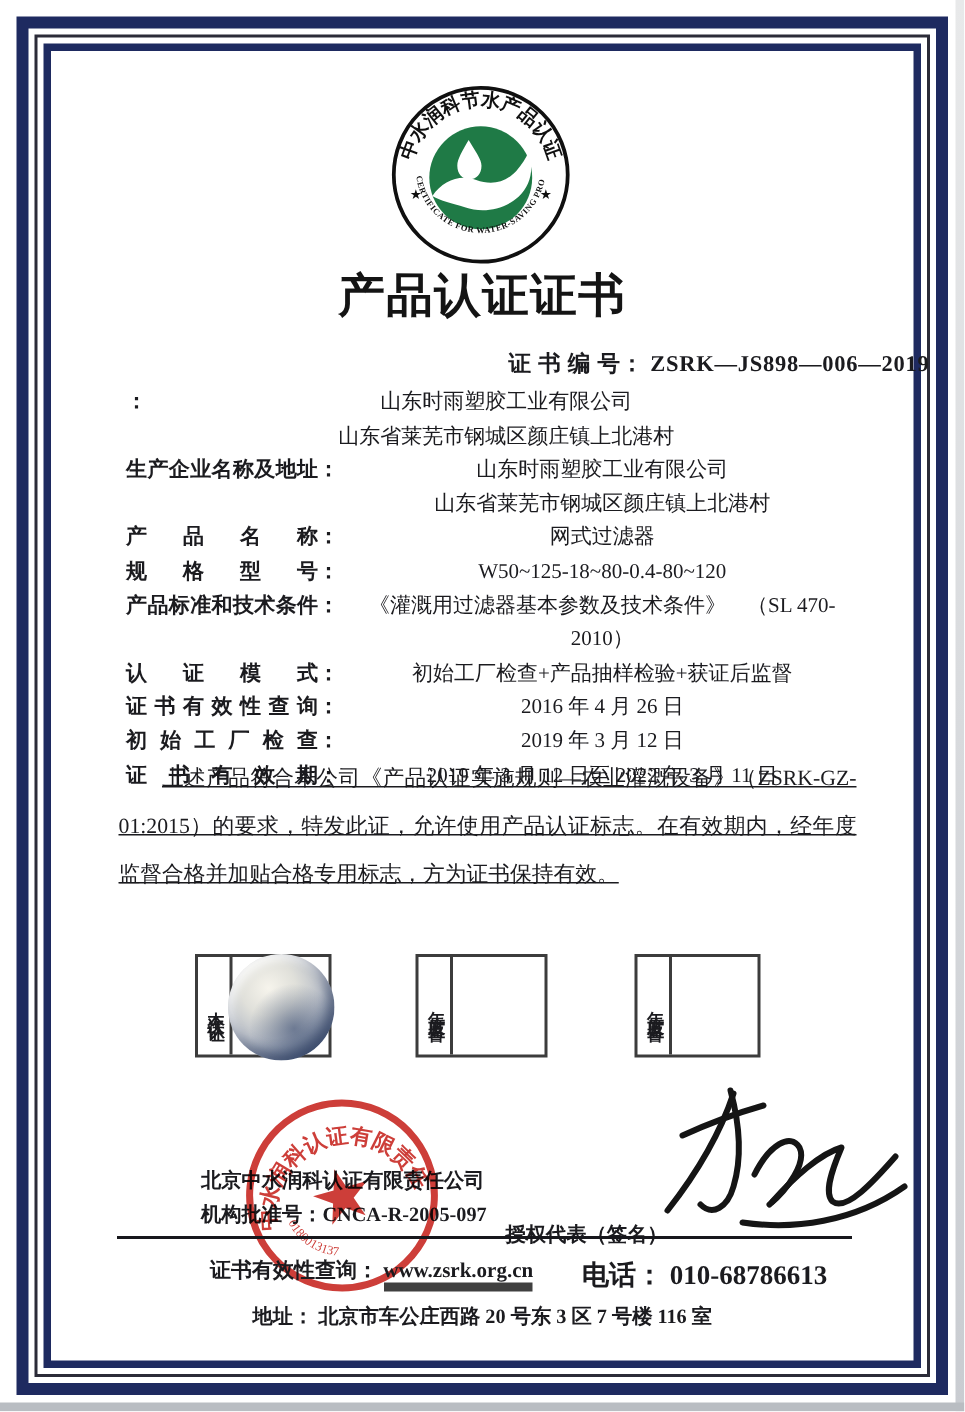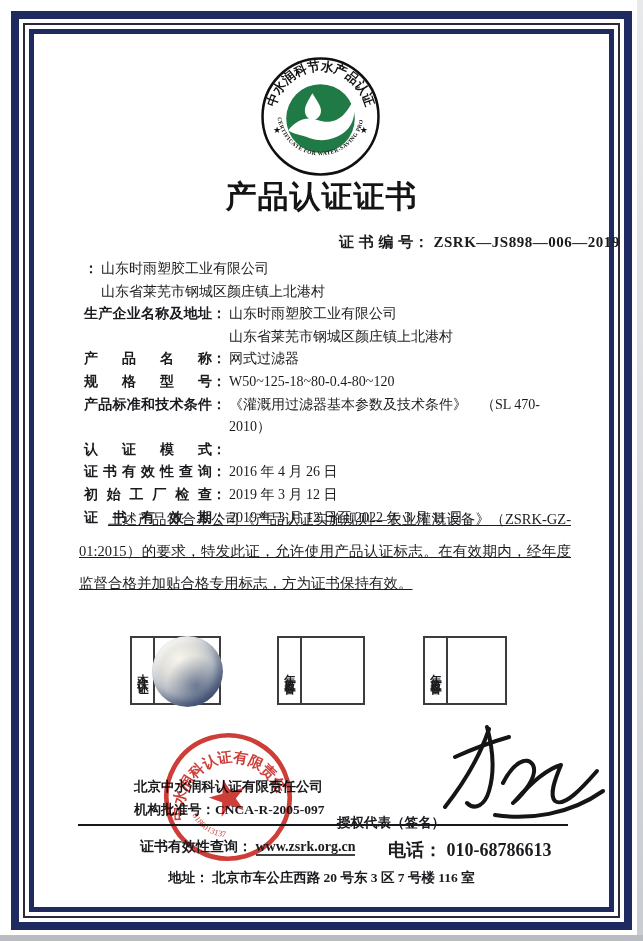--- a/index.html
+++ b/index.html
@@ -22,21 +22,21 @@
     font-family:Liberation Sans, sans-serif;font-weight:bold;
     font-size:31px;letter-spacing:1px;color:#141414;}
   
   .certno{position:absolute;left:339px;top:233px;font-size:15px;font-weight:bold;
     letter-spacing:0.5px;white-space:nowrap;}
   
   .fields{position:absolute;left:84px;top:258px;width:490px;font-size:14px;}
   .frow{display:flex;line-height:22.6px;}
   .flabel{flex:none;width:128px;font-weight:bold;text-align:justify;text-align-last:justify;}
   .fcolon{flex:none;font-weight:bold;}
-  .fvalue{flex:1;white-space:pre-line;padding-left:3px;}
+  .fvalue{flex:1;white-space:pre-line;padding-left:3px;text-align:center;}
   
   .statement{position:absolute;left:79px;top:503px;width:492px;font-size:14.5px;
     line-height:32px;text-indent:2em;text-align:justify;text-decoration:underline;}
   
   .mark-box{position:absolute;top:636px;height:69px;border:2px solid #3c3c3c;
     display:flex;background:#fff;box-sizing:border-box;}
   .mark-box .vlabel{flex:none;width:21px;border-right:2px solid #3c3c3c;
     display:flex;align-items:center;justify-content:center;
     writing-mode:vertical-rl;text-orientation:upright;
     font-size:11.5px;font-weight:bold;letter-spacing:3px;}
@@ -53,21 +53,21 @@
   .issuer-line1{position:absolute;left:134px;top:778px;font-size:13.5px;font-weight:bold;white-space:nowrap;}
   .issuer-line2{position:absolute;left:134px;top:801px;font-size:13.5px;font-weight:bold;white-space:nowrap;}
   .signer-label{position:absolute;left:337px;top:781px;font-size:13.5px;font-weight:bold;white-space:nowrap;margin-top:33px;}
   .signature{position:absolute;left:437px;top:721px;width:170px;height:104px;}
   
   .seal{position:absolute;left:158px;top:727px;width:140px;height:140px;
     transform:rotate(-16deg);opacity:0.88;mix-blend-mode:multiply;}
   
   .divider{position:absolute;left:78px;top:824px;width:490px;border-top:2px solid #17171c;}
   .footer-query{position:absolute;left:140px;top:838px;font-size:14px;font-weight:bold;white-space:nowrap;}
-  .footer-url{border-bottom:2px solid #404040;}
+  .footer-url{border-bottom:6px solid #404040;}
   .footer-phone{position:absolute;left:388px;top:838px;font-size:18px;font-weight:bold;white-space:nowrap;text-align:right;}
   .footer-address{position:absolute;left:0;top:869px;width:100%;text-align:center;
     font-size:13.5px;font-weight:bold;}
 </style>
 </head>
 <body>
 
 <div class="page">
 
   <div class="scan-edge-right"></div>
@@ -126,20 +126,21 @@
       <span class="fvalue">W50~125-18~80-0.4-80~120</span>
     </div>
     <div class="frow">
       <span class="flabel">产品标准和技术条件</span>
         <span class="fcolon">：</span>
       <span class="fvalue">《灌溉用过滤器基本参数及技术条件》　（SL 470-2010）</span>
     </div>
     <div class="frow">
       <span class="flabel">认证模式</span>
         <span class="fcolon">：</span>
+      <span class="fvalue">初始工厂检查+产品抽样检验+获证后监督</span>
     </div>
     <div class="frow">
       <span class="flabel">证书有效性查询</span>
         <span class="fcolon">：</span>
       <span class="fvalue">2016 年 4 月 26 日</span>
     </div>
     <div class="frow">
       <span class="flabel">初始工厂检查</span>
         <span class="fcolon">：</span>
       <span class="fvalue">2019 年 3 月 12 日</span>

